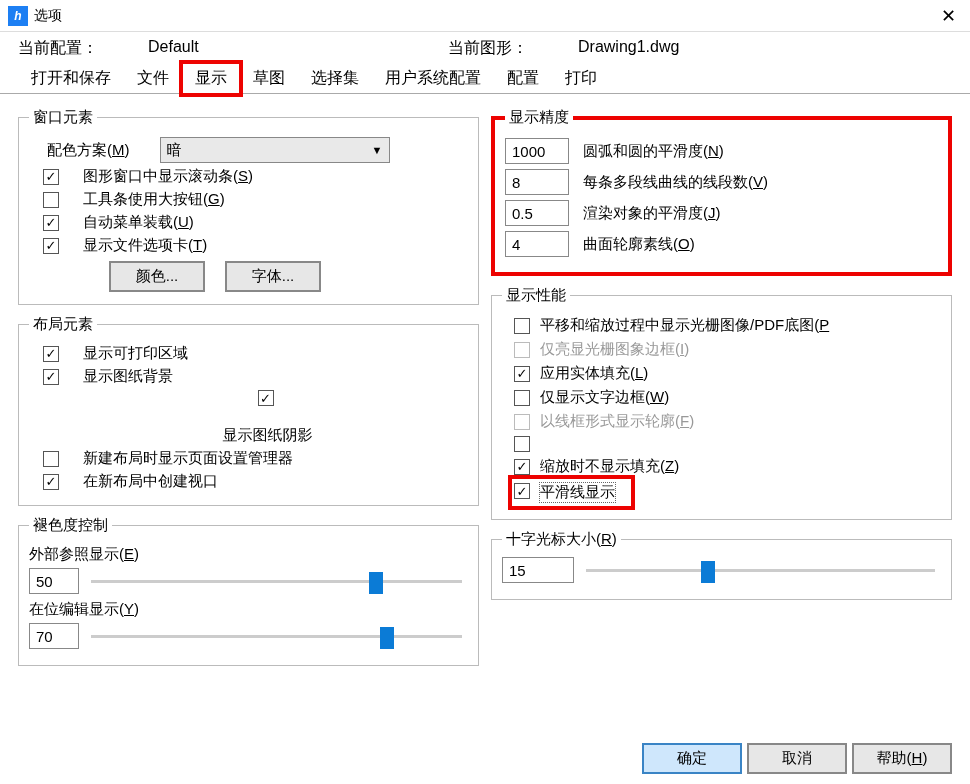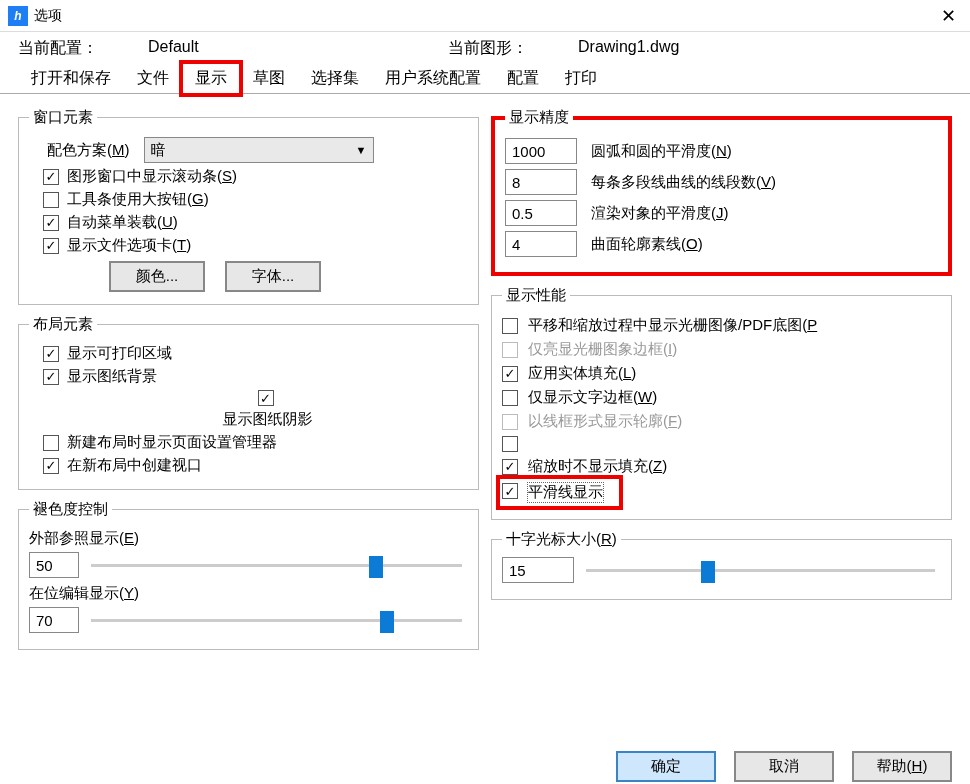--- a/index.html
+++ b/index.html
@@ -89,21 +89,21 @@
   }
   legend {
     padding: 0 4px;
     font-size: 15px;
   }
   .row {
     display: flex;
     align-items: center;
     margin: 4px 0;
     font-size: 15px;
-    gap: 4px;
+    gap: 20px;
   }
   .row.indent1 { padding-left: 14px; }
   .row.indent2 { padding-left: 34px; flex-direction: column; }
   .chk {
     width: 16px; height: 16px;
     border: 1px solid #555;
     display: inline-flex;
     align-items: center;
     justify-content: center;
     font-size: 13px;
@@ -138,21 +138,21 @@
     text-align: center;
   }
   .btn-row {
     display: flex;
     gap: 20px;
     margin: 6px 0 2px 80px;
   }
   .num-input {
     border: 1px solid #888;
     height: 26px;
-    width: 72px;
+    width: 64px;
     padding: 0 6px;
     display: flex;
     align-items: center;
     font-size: 15px;
     background: #fff;
   }
   .prec-row {
     display: flex;
     align-items: center;
     gap: 14px;
@@ -189,37 +189,37 @@
     width: 50px;
     height: 26px;
     padding: 0 6px;
     display: flex;
     align-items: center;
     font-size: 15px;
   }
   .perf-row {
     display: flex;
     align-items: center;
-    margin: 5px 0;
+    margin: 5px 12px;
     gap: 6px;
     font-size: 15px;
   }
   .smooth-highlight {
     outline: 4px solid #ed0200;
     outline-offset: 2px;
     display: inline-flex;
     padding: 2px 14px 2px 0;
     gap: 6px;
   }
   .footer {
     position: absolute;
-    bottom: 2px;
+    bottom: 10px;
     right: 18px;
     display: flex;
-    gap: 18px;
+    gap: 5px;
     border-radius: 15px;
   }
   .footer .btn { min-width: 100px; }
   .footer .btn.primary {
     background: #cfe7fc;
     border-color: #3a84c5;
   }
 </style>
 </head>
 <body>

